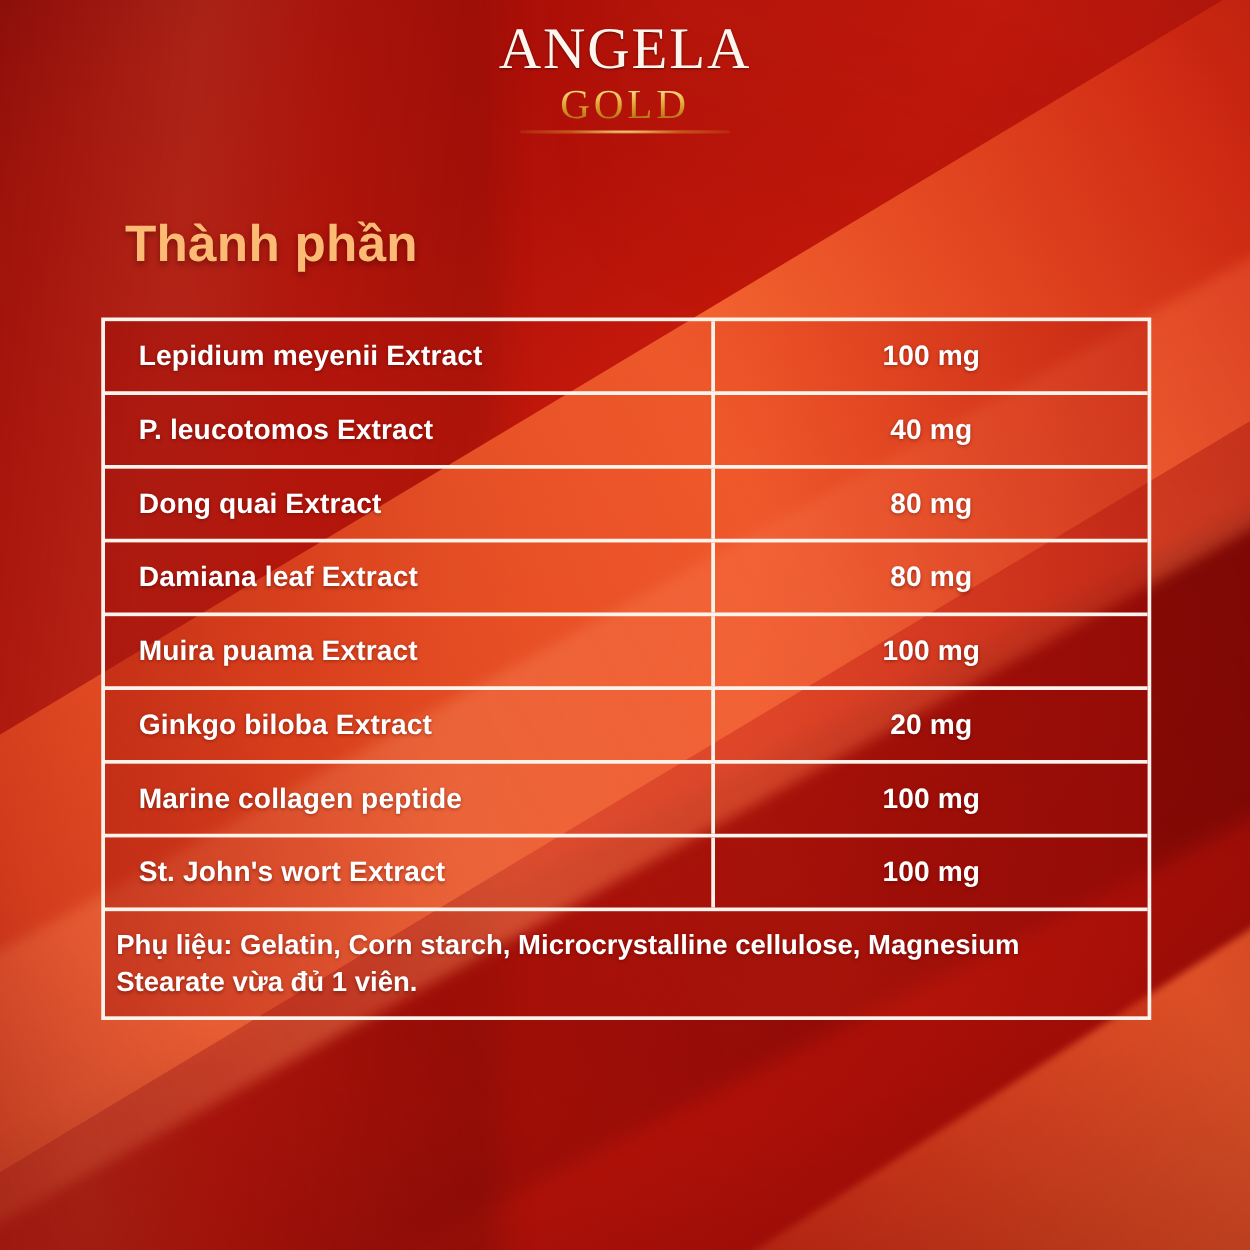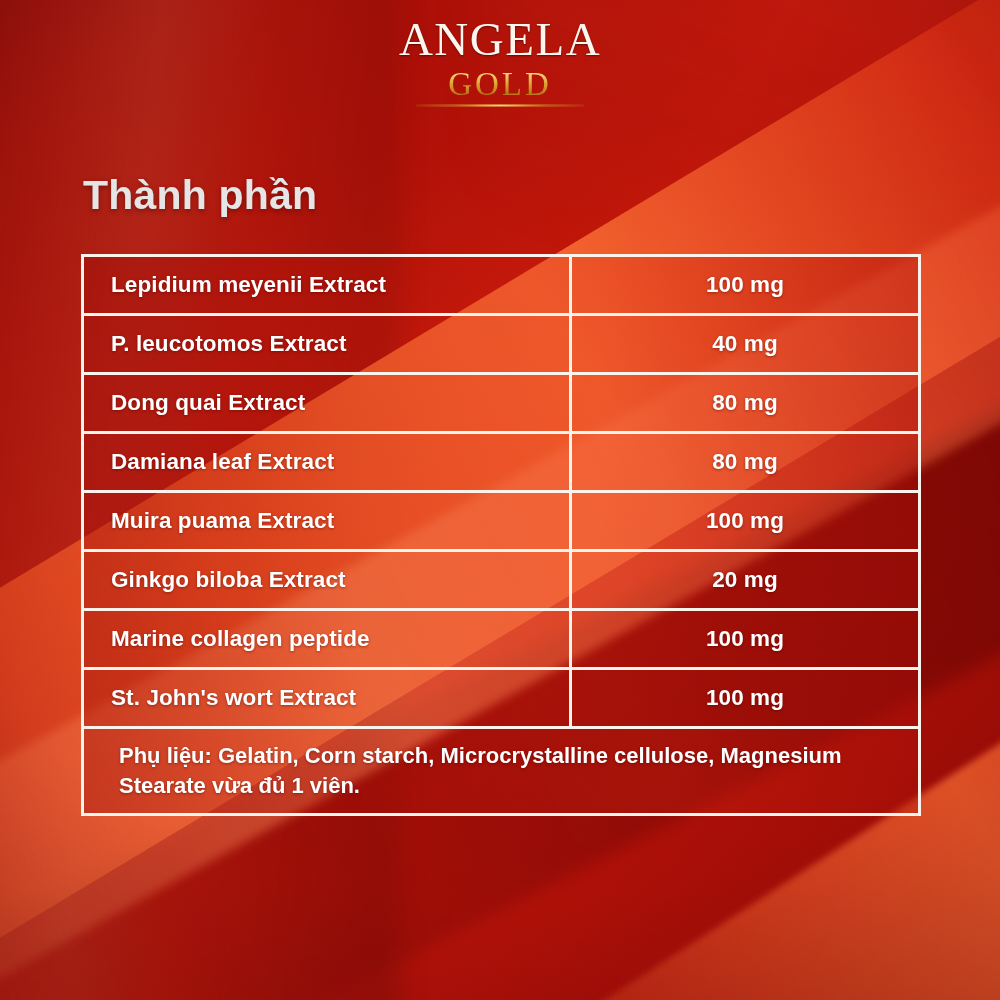--- a/index.html
+++ b/index.html
@@ -100,22 +100,22 @@
     text-shadow:none;
     text-decoration:underline;
   }
   .brand-rule{
     width:168px; height:3px; margin:2px auto 0;
     background:radial-gradient(60% 100% at 50% 50%, rgba(255,226,150,0.95) 0%, rgba(214,150,45,0.5) 45%, rgba(214,150,45,0) 100%);
     border-radius:2px;
   }
 
   .section-title{
-    position:absolute; left:83px; top:172px;
-    font-size:41px; font-weight:bold; color:#e5e5e5;
+    position:absolute; left:100px; top:172px;
+    font-size:41px; font-weight:bold; color:#fdba74;
     letter-spacing:0.2px;
     text-shadow:0 2px 5px rgba(60,0,0,0.45);
   }
 
   
   .ing-table{
     position:absolute;
     left:81px; top:254px;
     width:840px; height:562px;
     border:3px solid #fbf3ec;
@@ -145,21 +145,21 @@
     text-shadow:0 1px 3px rgba(70,0,0,0.45);
   }
   .row-note{
     display:flex;
     flex:0 0 84px;
     border-bottom:none;
     align-items:center;
     background:linear-gradient(100deg, rgba(158,12,7,0.42) 0%, rgba(196,22,12,0.16) 40%, rgba(220,40,18,0.26) 70%, rgba(176,16,9,0.38) 100%);
   }
   .note-text{
-    padding:0 24px 0 35px;
+    padding:0 24px 0 9px;
     font-size:22px; font-weight:bold; color:#ffffff;
     line-height:1.38;
     text-shadow:0 1px 3px rgba(70,0,0,0.45);
   }
 </style>
 </head>
 <body>
 
 <div id="bg">
   <div class="bg-base"></div>

